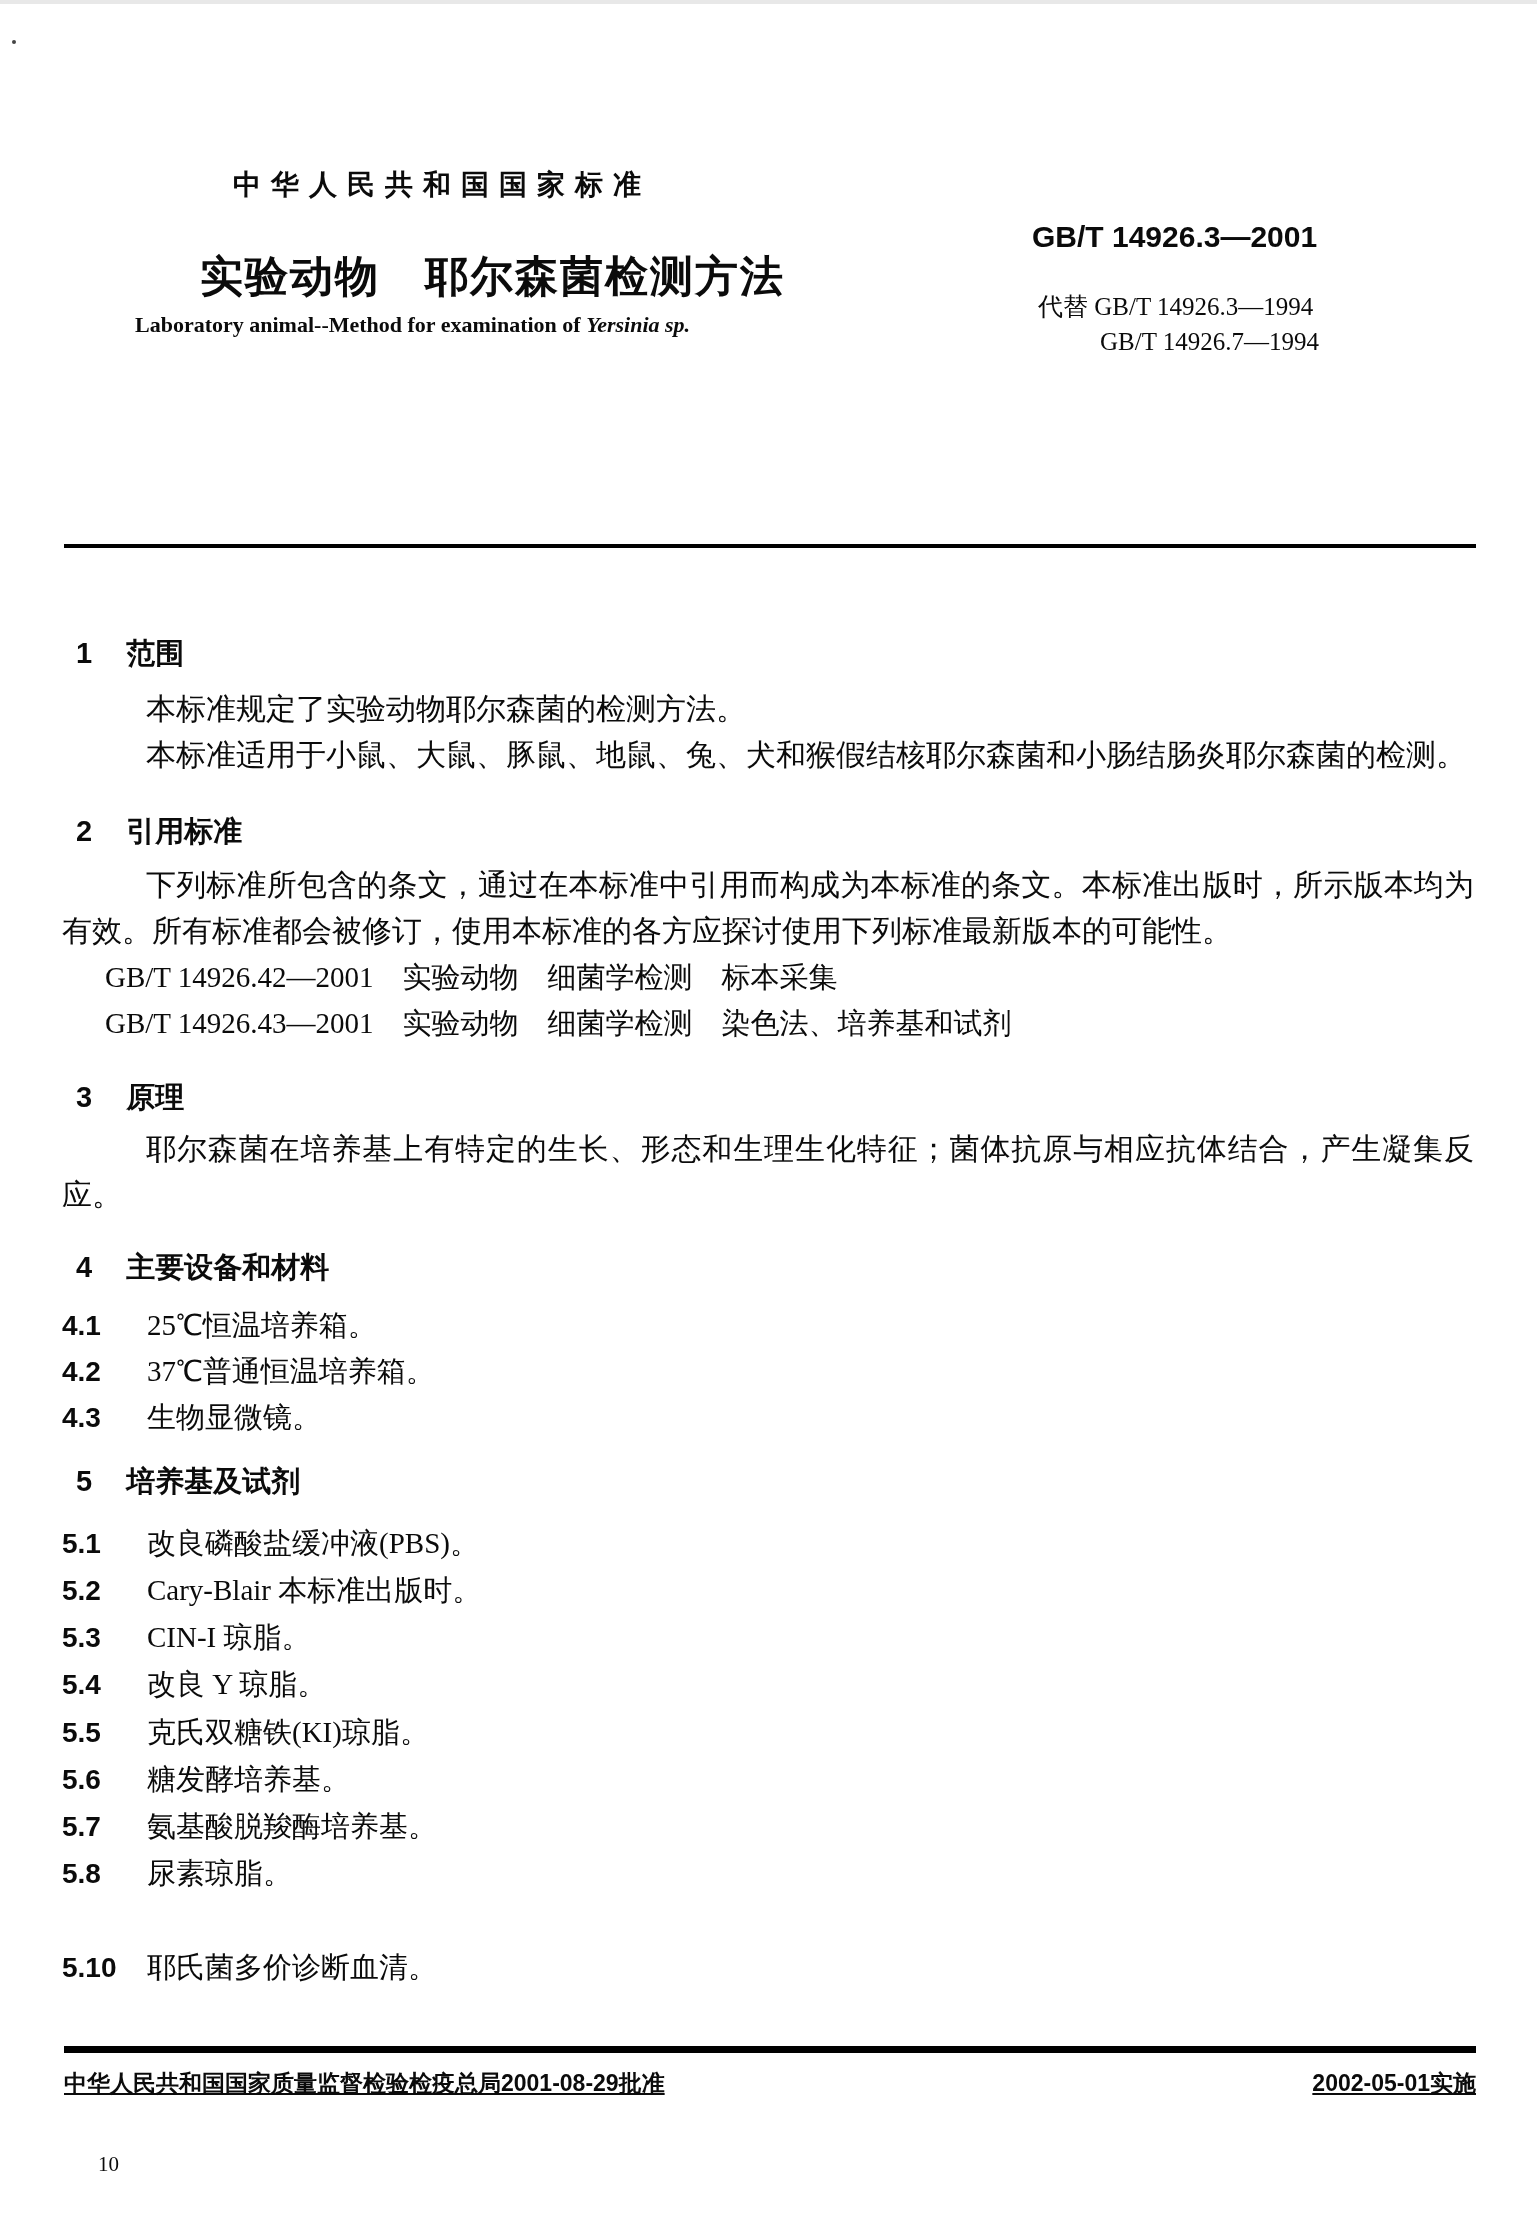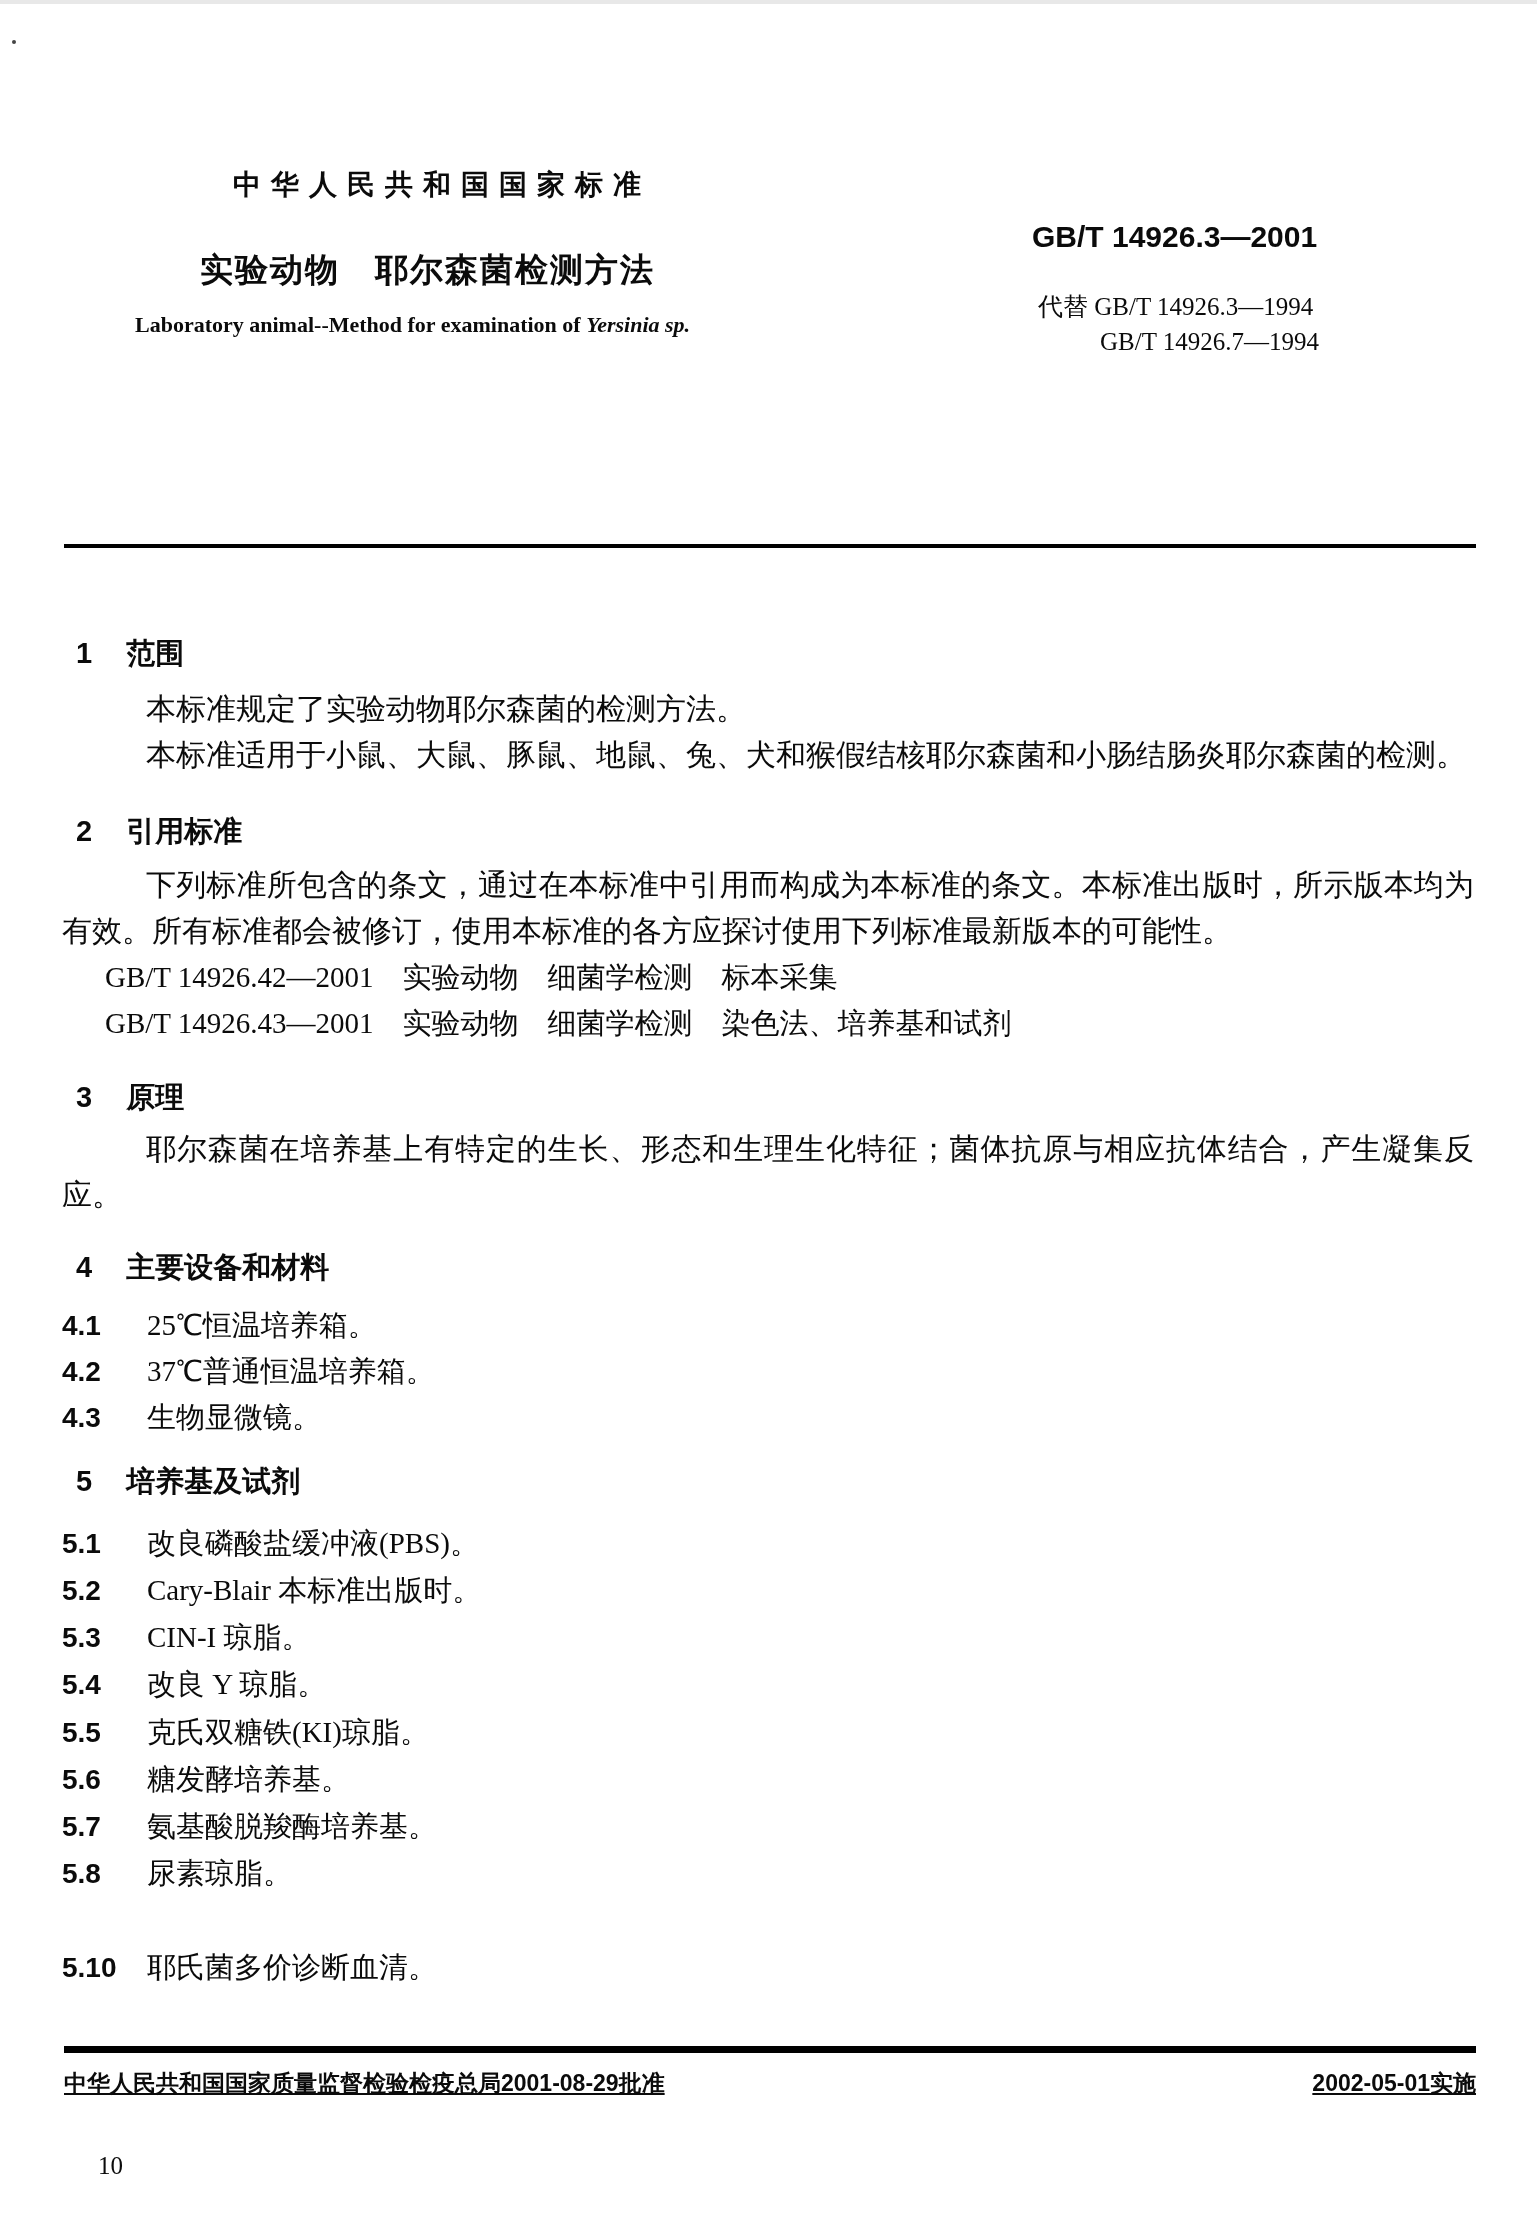--- a/index.html
+++ b/index.html
@@ -21,21 +21,21 @@
     white-space:nowrap;
   }
   .std-code {
     position:absolute; left:1032px; top:216px;
     font-family:"Liberation Sans", sans-serif;
     font-weight:bold; font-size:30px; white-space:nowrap;
   }
   .title-zh {
     position:absolute; left:200px; top:244px;
     font-family:Liberation Sans, sans-serif;
-    font-weight:bold; font-size:33px; letter-spacing:2px;
+    font-weight:bold; font-size:43px; letter-spacing:2px;
     white-space:nowrap;
   }
   .replaces-1 {
     position:absolute; left:1038px; top:286px;
     font-size:25px; white-space:nowrap;
   }
   .title-en {
     position:absolute; left:135px; top:308px;
     font-weight:bold; font-size:22px; white-space:nowrap;
   }
@@ -85,21 +85,21 @@
     width:1412px; height:7px; background:#000;
   }
   .footer-row {
     position:absolute; left:64px; top:2064px; width:1412px;
     display:flex; justify-content:space-between; align-items:baseline;
     font-family:"Liberation Sans", sans-serif;
     font-weight:bold; font-size:23px; white-space:nowrap;text-decoration:underline;
   }
   .page-num {
     position:absolute; left:98px; top:2148px;
-    font-size:25px;
+    font-size:21px;
     text-align:right;
   }
 
   
   .speck { position:absolute; background:#444; border-radius:50%; }
 </style>
 </head>
 <body>
 
 <div class="page">

